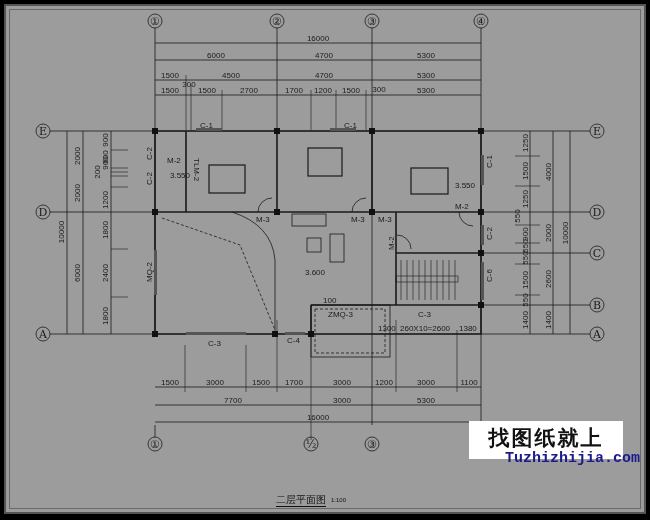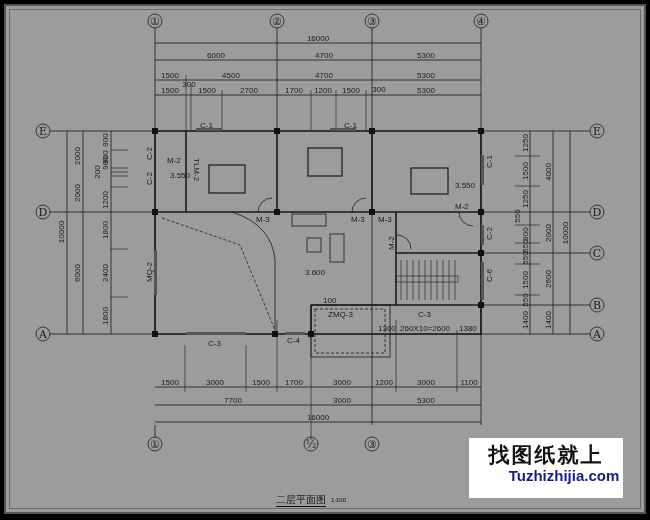--- a/index.html
+++ b/index.html
@@ -3,23 +3,23 @@
 <meta charset="utf-8">
 <style>
   html,body{margin:0;padding:0;}
   body{width:650px;height:520px;background:#000;overflow:hidden;position:relative;font-family:"Liberation Sans",sans-serif;}
   .frame{position:absolute;left:4px;top:4px;width:642px;height:510px;background:#9c9c9c;border:2px solid #555;box-sizing:border-box;}
   .inner{position:absolute;left:3px;top:3px;right:3px;bottom:3px;border:1px solid #6a6a6a;}
   svg{position:absolute;left:0;top:0;}
   .dim{font-family:"Liberation Sans",sans-serif;font-size:8px;fill:#1a1a1a;}
   .lbl{font-family:"Liberation Sans",sans-serif;font-size:8px;fill:#1a1a1a;}
   .axis{font-family:"DejaVu Serif",serif;font-size:11px;fill:#1a1a1a;}
-  .wm{position:absolute;left:469px;top:438px;width:154px;height:60px;background:#fff;}
+  .wm{position:absolute;left:469px;top:421px;width:154px;height:38px;background:#fff;}
   .wm .cn{position:absolute;left:0;right:0;top:3px;text-align:center;font-family:"DejaVu Sans",sans-serif;font-weight:bold;font-size:21px;color:#111;letter-spacing:2px;}
-  .wm .en{position:absolute;left:0;right:0;top:29px;text-align:center;font-family:Liberation Sans, sans-serif;font-weight:bold;font-size:15px;color:#1a1a8c;margin-left:36px;}
+  .wm .en{position:absolute;left:0;right:0;top:29px;text-align:center;font-family:Liberation Mono, monospace;font-weight:bold;font-size:15px;color:#1a1a8c;margin-left:36px;}
   .title{position:absolute;left:276px;top:494px;font-family:Liberation Serif, serif;font-size:10px;color:#111;border-bottom:1px solid #111;line-height:12px;}
   .scale{position:absolute;left:331px;top:497px;font-family:"Liberation Sans",sans-serif;font-size:6px;color:#111;}
 </style>
 </head>
 <body>
 
 <div class="frame">
   <div class="inner"></div>
 </div>
 

